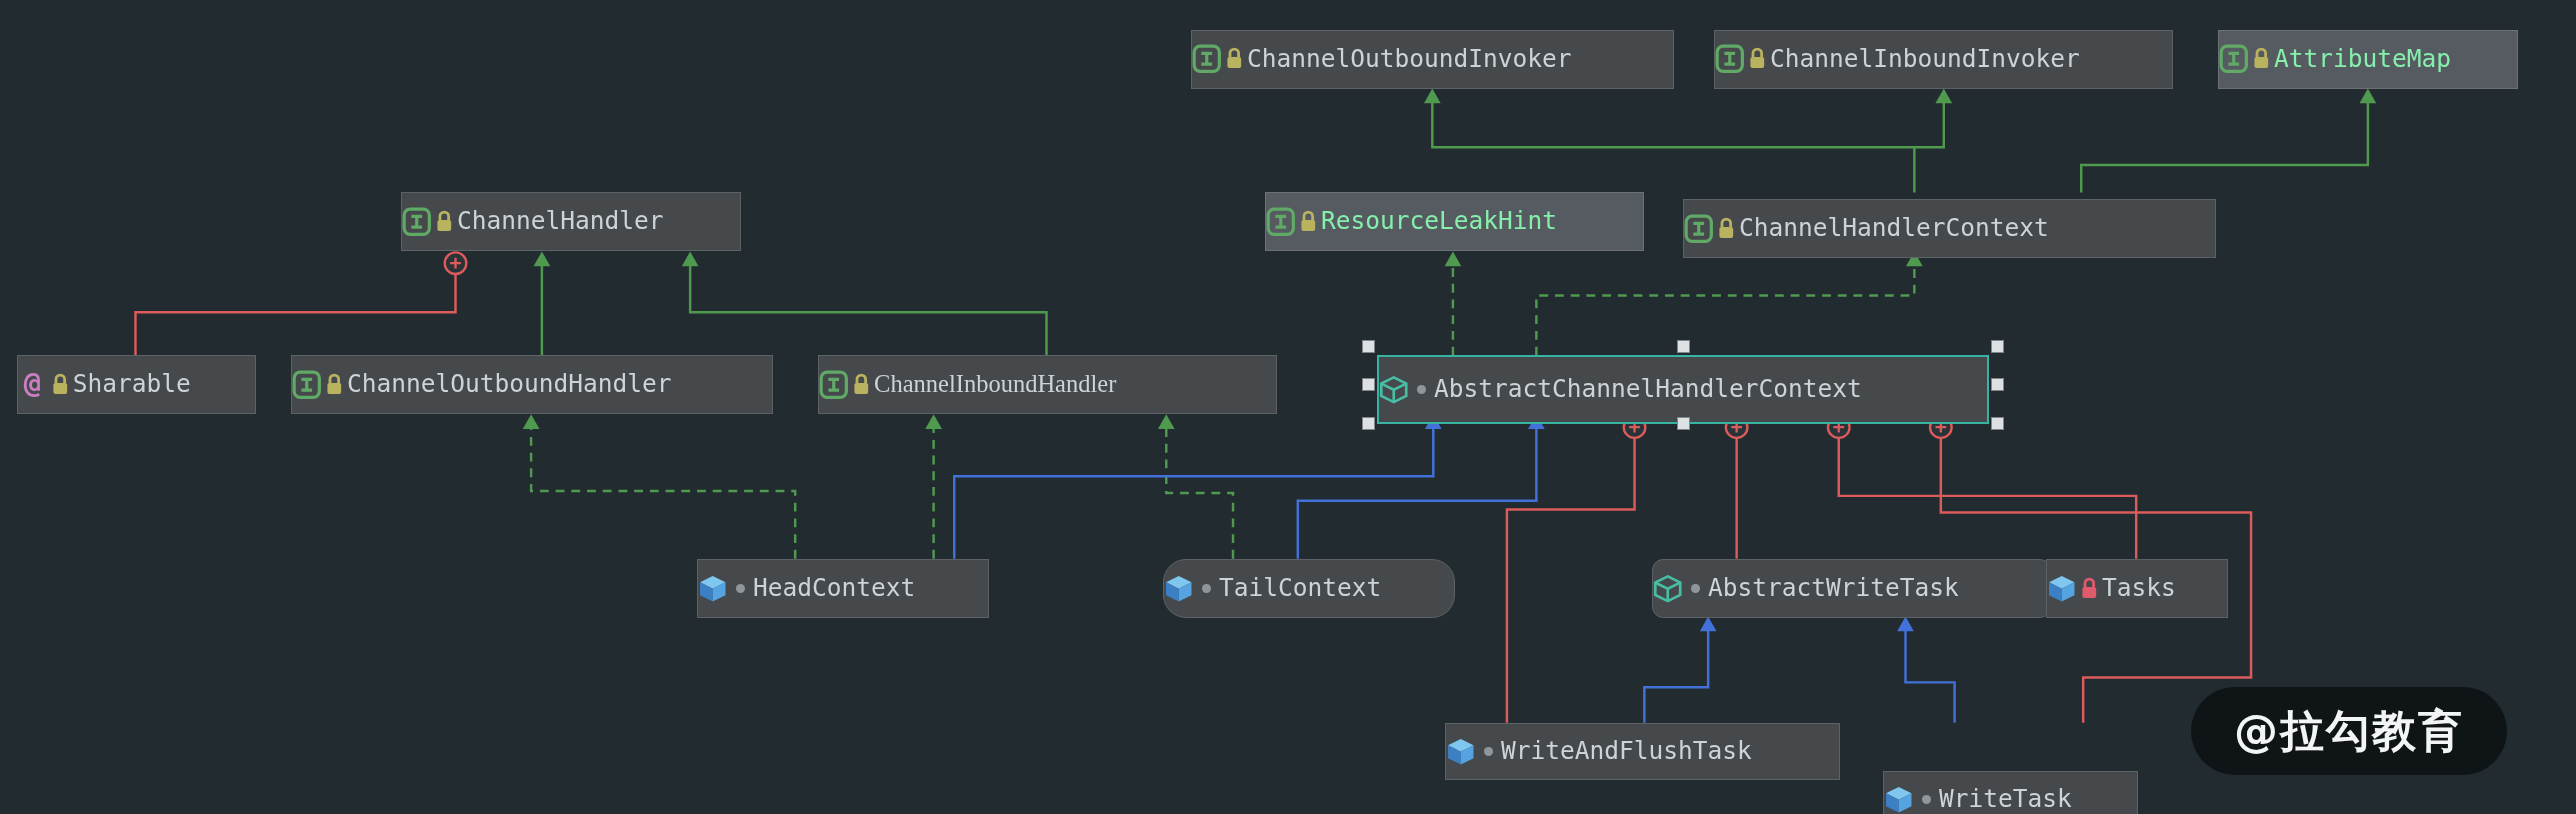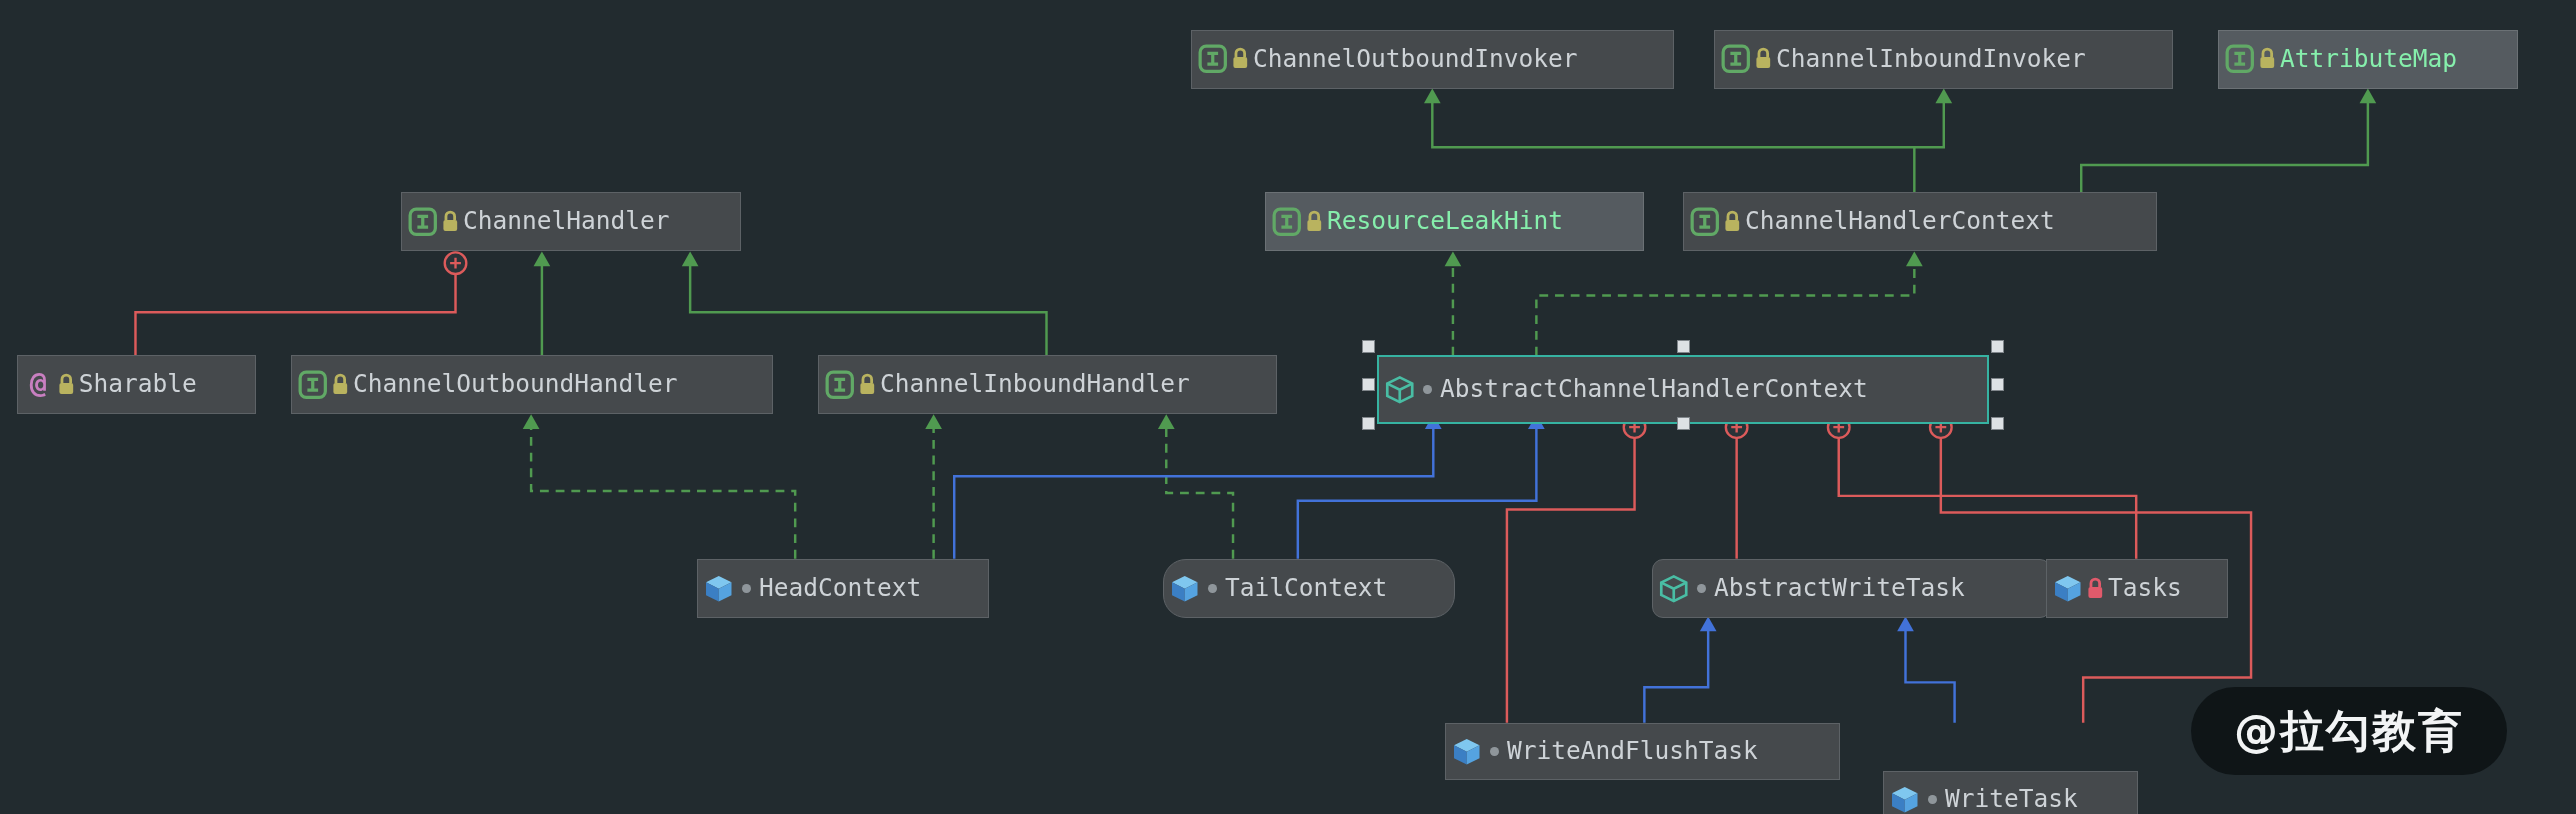--- a/index.html
+++ b/index.html
@@ -1,21 +1,21 @@
 <!DOCTYPE html>
 <html><head>
 <meta charset="utf-8">
 <style>
   *{box-sizing:border-box;margin:0;padding:0}
   html,body{width:2576px;height:815px;overflow:hidden}
   body{background:#222b2f}
   .canvas{position:relative;width:2576px;height:815px;background:#222b2f;
           font-family:"DejaVu Sans Mono","Liberation Mono",monospace}
   #edge-layer{position:absolute;left:0;top:0}
-  .node{position:absolute;display:flex;align-items:center;gap:1px;padding:0 6px;
+  .node{position:absolute;display:flex;align-items:center;gap:1px;padding:0 0;
         background:#45494c;border:1.5px solid #5d6266;color:#ced3d7;font-size:24.5px;
         white-space:nowrap;overflow:hidden}
   .node .label{line-height:1}
   .node.grayed{background:#555b60;border-color:#6b7175;color:#86efac}
   .node.selected{border:2.9px solid #36b3a2}
   .icon{display:inline-flex;width:29.5px;height:29.5px;flex:0 0 auto;align-items:center;justify-content:center}
   .icon svg{width:100%;height:100%}
   .badge{width:23.6px;height:27.5px}
   .badge svg{width:20.6px;height:25.5px}
   .at-glyph{color:#c97fc1;font-size:28.5px;font-weight:bold;line-height:1}
@@ -182,21 +182,21 @@
           </svg>
         </span>
         <span class="icon badge">
           <svg viewBox="0 0 16 20">
             <path d="M4.6 8.6 V5.8 a3.4 3.4 0 0 1 6.8 0 V8.6" fill="none" stroke="#b9b35f" stroke-width="2.2"></path>
             <rect x="2.6" y="8.6" width="10.8" height="8.6" rx="1.6" fill="#b9b35f"></rect>
           </svg>
         </span>
         <span class="label">ResourceLeakHint</span>
       </div>
-      <div class="node" style="left: 1683px; top: 192px; width: 474px; height: 59px; text-align: center;">
+      <div class="node" style="left: 1683px; top: 199px; width: 533px; height: 59px; text-align: center;">
         <span class="icon">
           <svg viewBox="0 0 22 22">
             <rect x="1.6" y="1.6" width="18.8" height="18.8" rx="4.5" fill="none" stroke="#61a966" stroke-width="2.4"></rect>
             <path d="M7 7h8M11 7v8M7 15h8" fill="none" stroke="#61a966" stroke-width="2.4"></path>
           </svg>
         </span>
         <span class="icon badge">
           <svg viewBox="0 0 16 20">
             <path d="M4.6 8.6 V5.8 a3.4 3.4 0 0 1 6.8 0 V8.6" fill="none" stroke="#b9b35f" stroke-width="2.2"></path>
             <rect x="2.6" y="8.6" width="10.8" height="8.6" rx="1.6" fill="#b9b35f"></rect>
@@ -224,21 +224,21 @@
           </svg>
         </span>
         <span class="icon badge">
           <svg viewBox="0 0 16 20">
             <path d="M4.6 8.6 V5.8 a3.4 3.4 0 0 1 6.8 0 V8.6" fill="none" stroke="#b9b35f" stroke-width="2.2"></path>
             <rect x="2.6" y="8.6" width="10.8" height="8.6" rx="1.6" fill="#b9b35f"></rect>
           </svg>
         </span>
         <span class="label">ChannelOutboundHandler</span>
       </div>
-      <div class="node" style="left: 818px; top: 355px; width: 459px; height: 59px;">
+      <div class="node" style="left: 818px; top: 355px; width: 459px; height: 59px; font-family: Liberation Serif, serif;">
         <span class="icon">
           <svg viewBox="0 0 22 22">
             <rect x="1.6" y="1.6" width="18.8" height="18.8" rx="4.5" fill="none" stroke="#61a966" stroke-width="2.4"></rect>
             <path d="M7 7h8M11 7v8M7 15h8" fill="none" stroke="#61a966" stroke-width="2.4"></path>
           </svg>
         </span>
         <span class="icon badge">
           <svg viewBox="0 0 16 20">
             <path d="M4.6 8.6 V5.8 a3.4 3.4 0 0 1 6.8 0 V8.6" fill="none" stroke="#b9b35f" stroke-width="2.2"></path>
             <rect x="2.6" y="8.6" width="10.8" height="8.6" rx="1.6" fill="#b9b35f"></rect>

